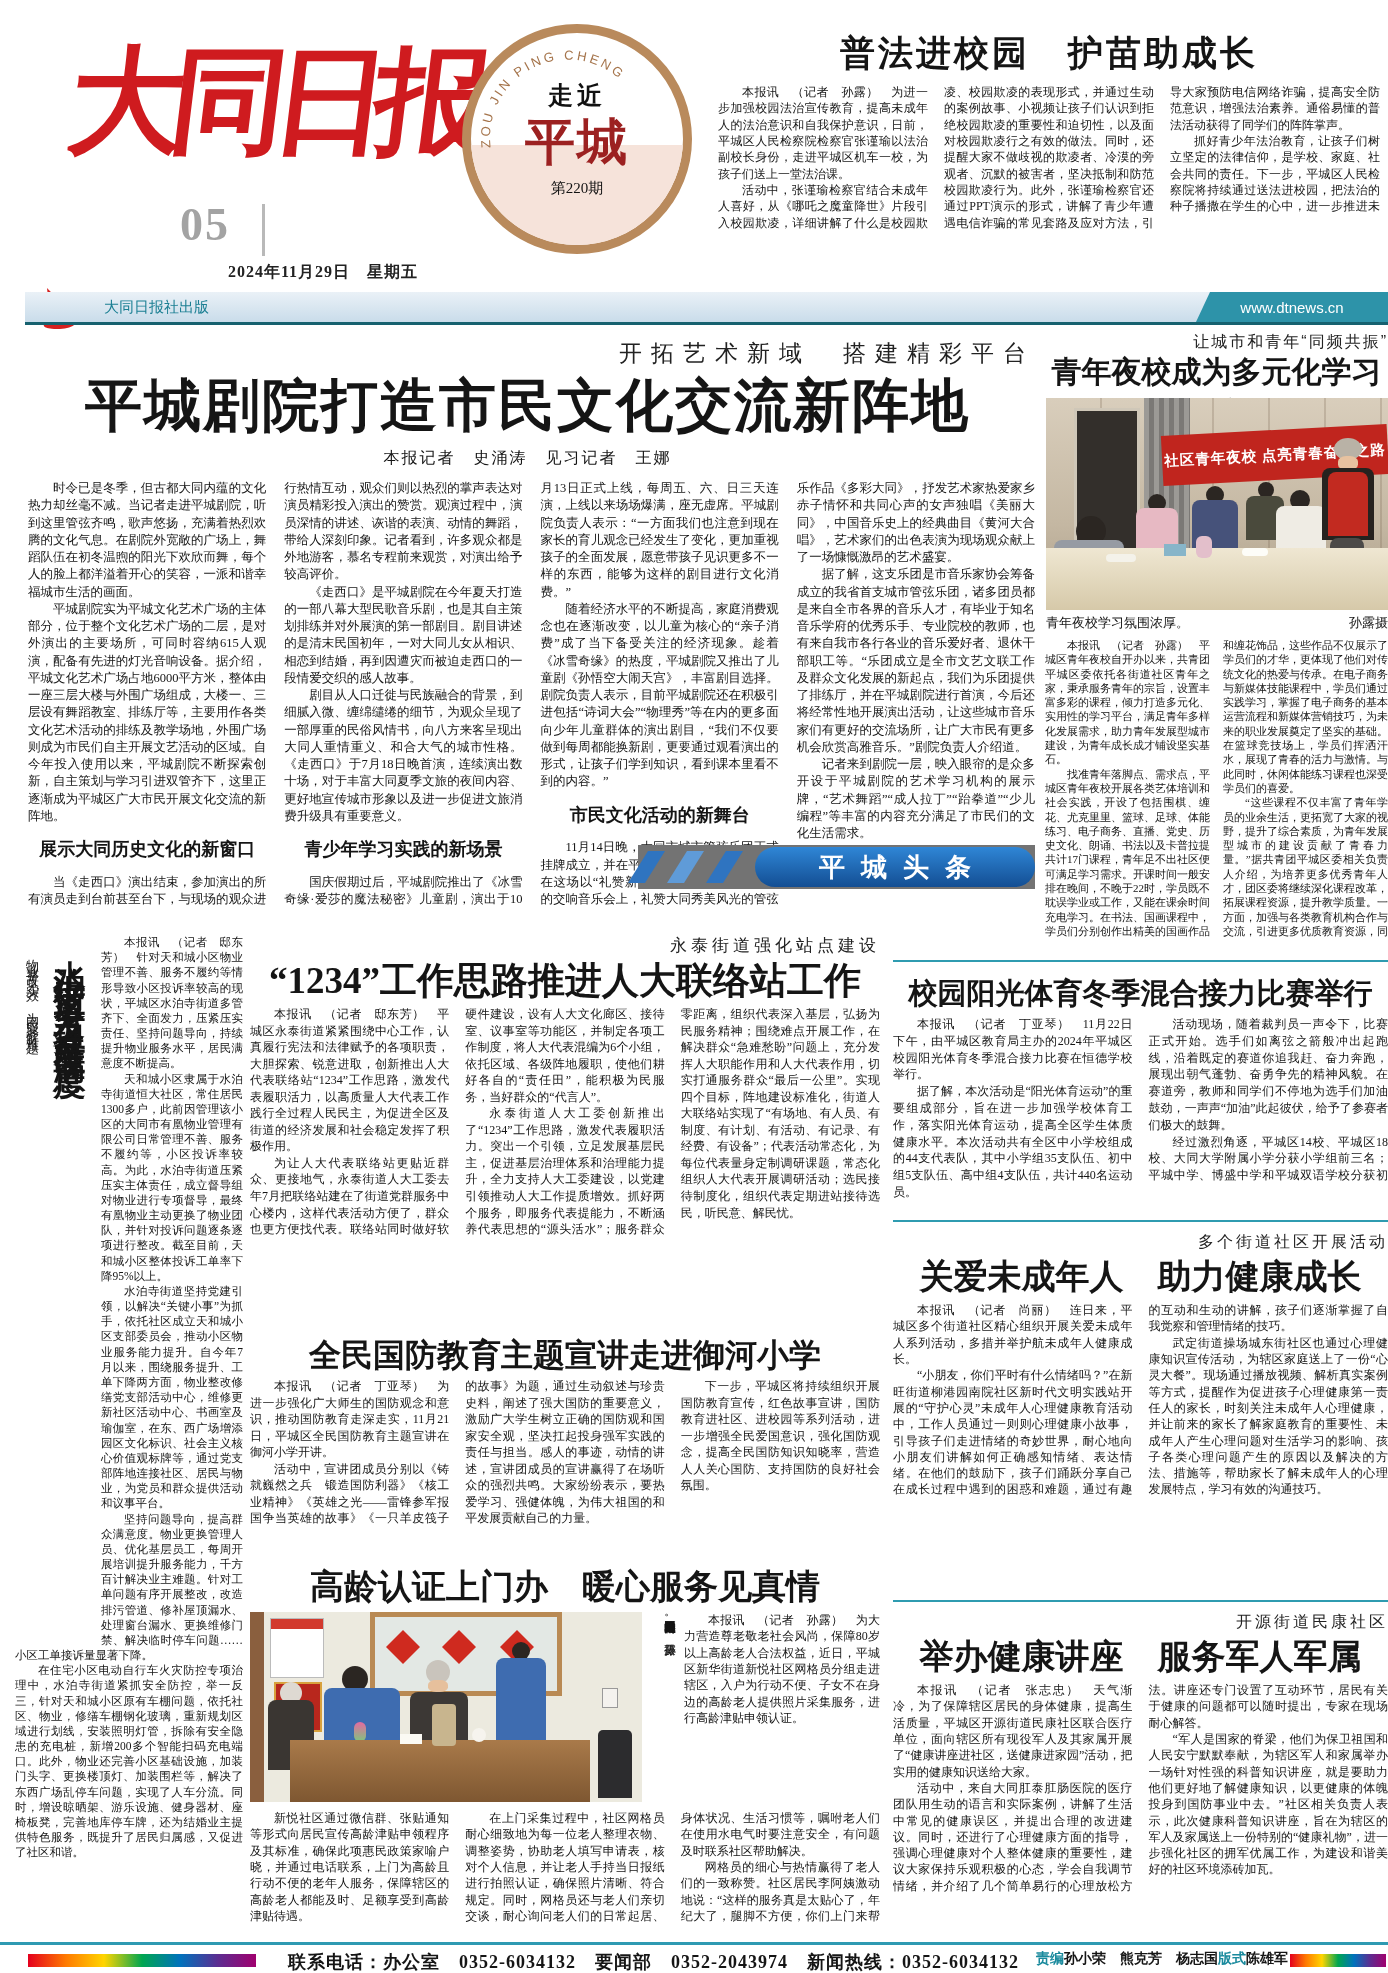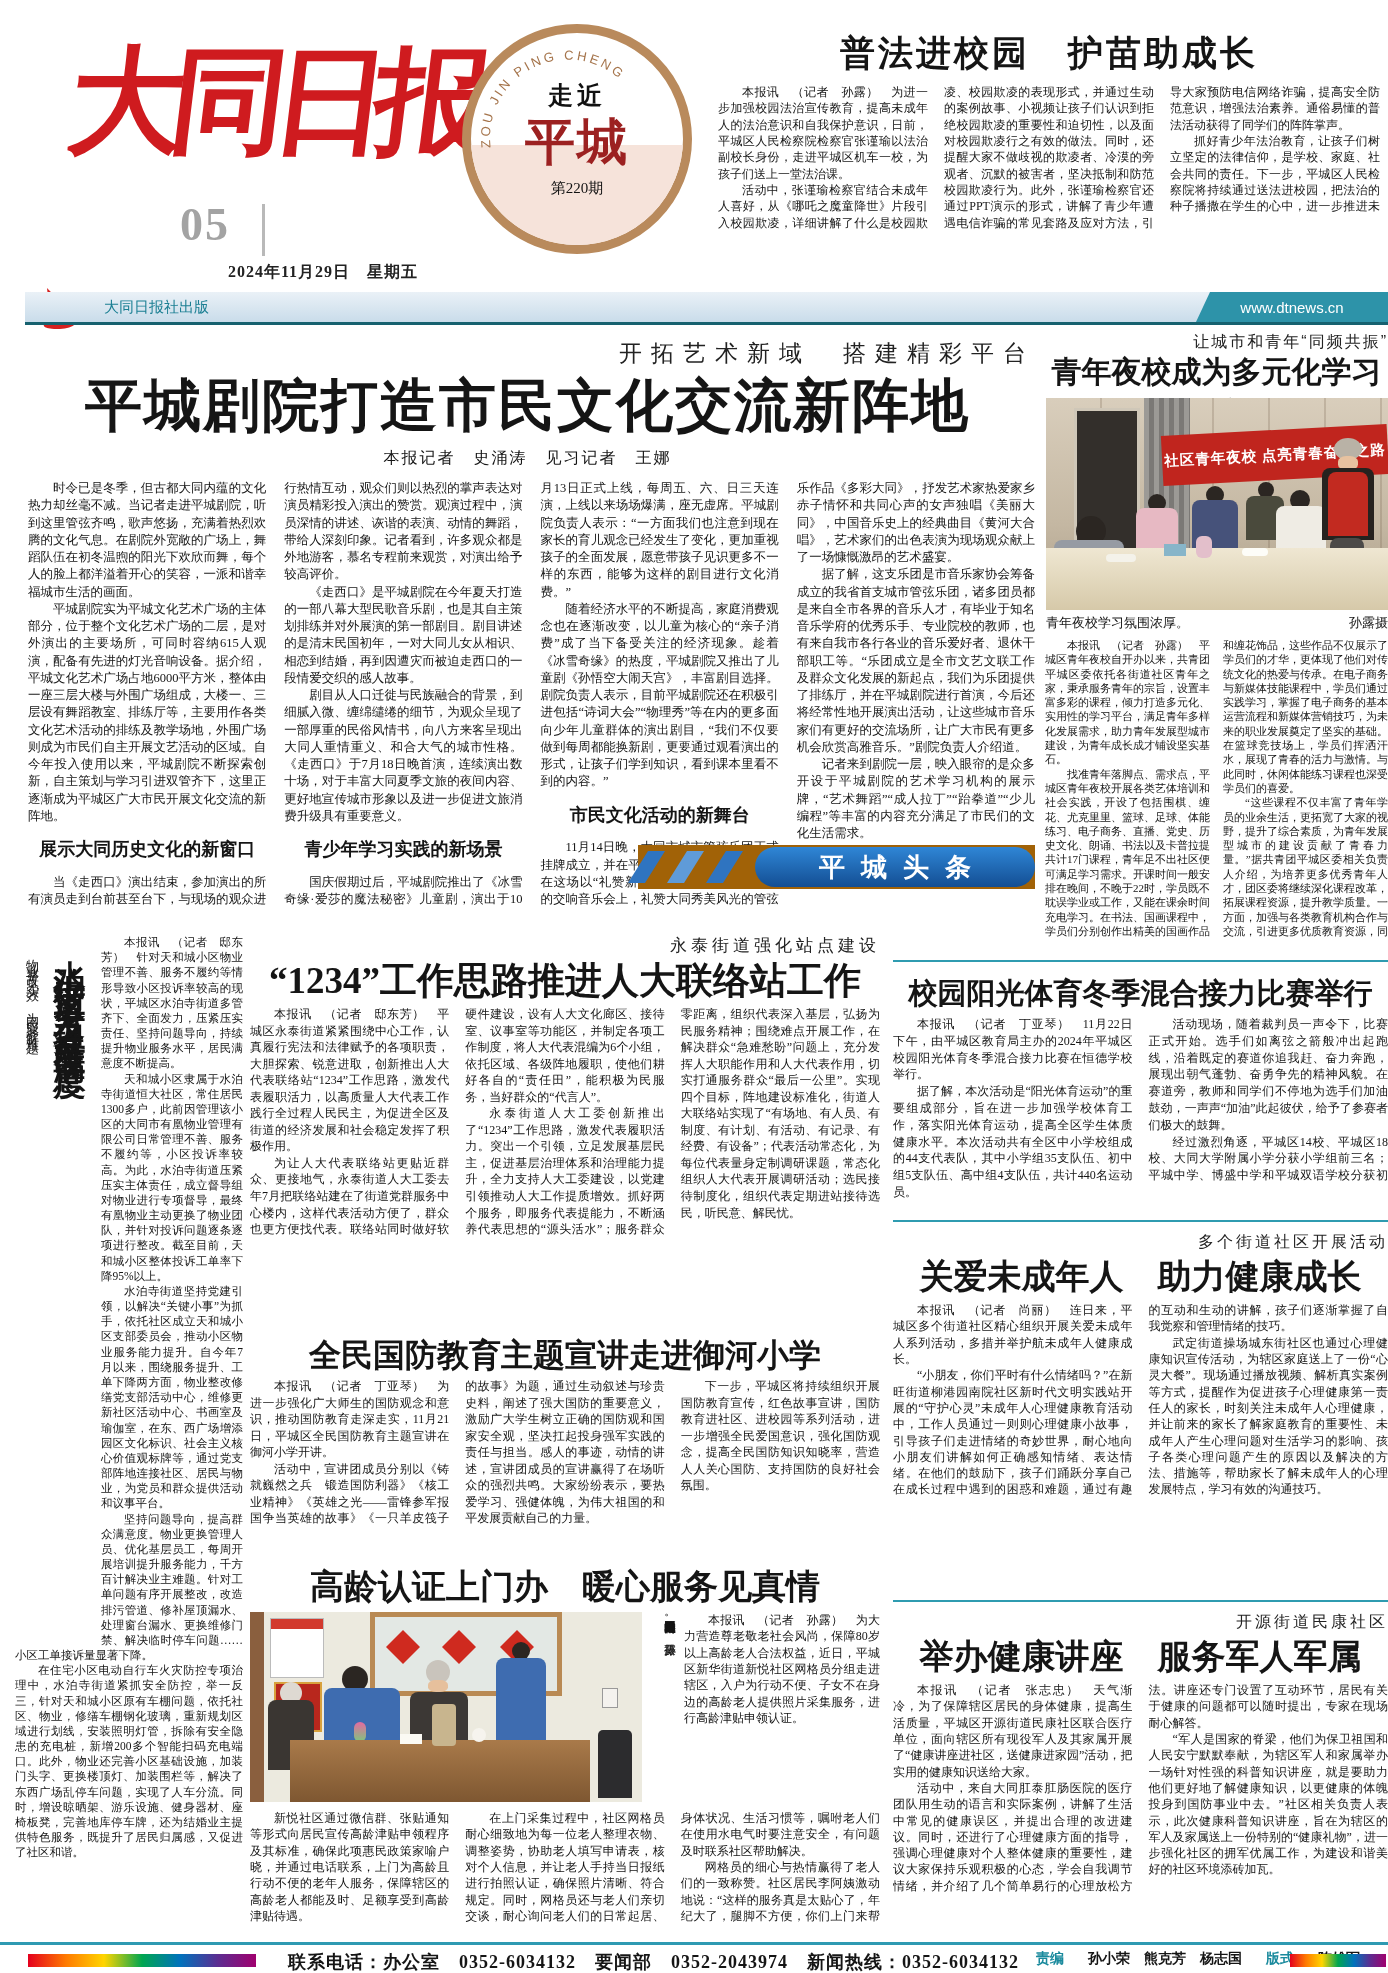--- a/index.html
+++ b/index.html
@@ -42,21 +42,21 @@
   .divider{height:2px;background:#2f9bb0;}
   
   .pufa-title{left:718px;top:30px;width:662px;font-size:35px;font-weight:900;letter-spacing:3px;}
   .pufa-body{left:718px;top:84px;width:662px;height:152px;font-size:12px;line-height:1.36;}
   
   .main-overline{left:20px;top:338px;width:1015px;font-size:23px;letter-spacing:9px;}
   .main-title{left:20px;top:368px;width:1015px;font-size:57px;font-weight:900;letter-spacing:2px;}
   .main-byline{left:20px;top:448px;width:1015px;font-size:16px;letter-spacing:2px;}
   .main-body{left:28px;top:480px;width:1007px;height:448px;font-size:12.5px;line-height:1.38;}
   
-  .pc-banner{left:638px;top:845px;width:397px;height:44px;background:#a16207;display:flex;align-items:center;gap:22px;z-index:5;}
+  .pc-banner{left:638px;top:845px;width:397px;height:44px;background:#737373;display:flex;align-items:center;gap:22px;z-index:5;}
   .pc-stripe{width:17px;height:32px;background:#2f74c0;transform:skewX(-32deg);}
   .pc-stripe.light{background:#5f9bd8;}
   .pc-box{flex:1;height:40px;border-radius:20px;background:linear-gradient(180deg,#2f86d6,#134e93);
           color:#fff;display:flex;align-items:center;justify-content:center;font-size:26px;font-weight:900;
           letter-spacing:16px;text-indent:16px;font-family:"Liberation Sans",sans-serif;}
   
   .youth-overline{left:1045px;top:332px;width:343px;font-size:16px;letter-spacing:2px;}
   .youth-title{left:1045px;top:352px;width:343px;font-size:30px;font-weight:900;}
   .photo1{left:1046px;top:398px;width:342px;height:212px;overflow:hidden;background:linear-gradient(180deg,#d9cebc,#c4b7a2 60%,#a99c87);}
   .caption-row{left:1046px;top:614px;width:342px;display:flex;justify-content:space-between;font-size:13px;}
@@ -87,21 +87,21 @@
   
   .elder-title{left:250px;top:1564px;width:630px;font-size:34px;font-weight:900;}
   .photo2{left:250px;top:1612px;width:392px;height:190px;overflow:hidden;background:#eceadf;}
   .elder-caption{left:648px;top:1612px;width:28px;height:190px;writing-mode:vertical-rl;font-size:11.5px;line-height:1.2;}
   .elder-topcol{left:684px;top:1612px;width:196px;height:190px;font-size:12px;line-height:1.36;}
   .elder-bottom{left:250px;top:1810px;width:630px;height:128px;font-size:12px;line-height:1.36;column-count:3;column-gap:16px;}
   
   .footer-line{left:0;top:1942px;width:1388px;height:3px;background:#2e9ab2;}
   .rainbow{height:13px;background:linear-gradient(90deg,#e4001e,#ff7a00,#ffd500,#00a650,#0072bc,#5c2d91,#a0006e);}
   .foot-phones{left:288px;top:1950px;font-size:18px;font-weight:700;letter-spacing:1px;}
-  .foot-credits{left:1036px;top:1950px;font-size:14px;font-weight:700;display:flex;gap:24px;}
+  .foot-credits{left:1036px;top:1950px;font-size:14px;font-weight:700;display:flex;gap:0;}
   .teal{color:#1a8a9d;}
   
   .p1-seams{position:absolute;inset:0;background:repeating-linear-gradient(90deg,transparent 0 54px,rgba(120,100,80,.25) 54px 56px);}
   .p1-door{position:absolute;left:28px;top:10px;width:60px;height:142px;background:#332f2b;border:3px solid #cfc7b8;}
   .p1-curtain{position:absolute;left:98px;top:0;width:46px;height:172px;background:repeating-linear-gradient(90deg,#9c9a96 0 5px,#7b7976 5px 10px);}
   .p1-banner{position:absolute;left:116px;top:32px;width:226px;height:50px;background:#c0251e;transform:rotate(-3deg);
              color:#fff;display:flex;align-items:center;justify-content:center;font-size:14.5px;font-weight:700;letter-spacing:1px;}
   .p1-table{position:absolute;left:0;top:150px;width:342px;height:62px;background:linear-gradient(180deg,#efe7d2,#d6c9a9);}
   .person{position:absolute;border-radius:8px 8px 0 0;}
   .head{position:absolute;border-radius:50%;background:#2b2622;}

